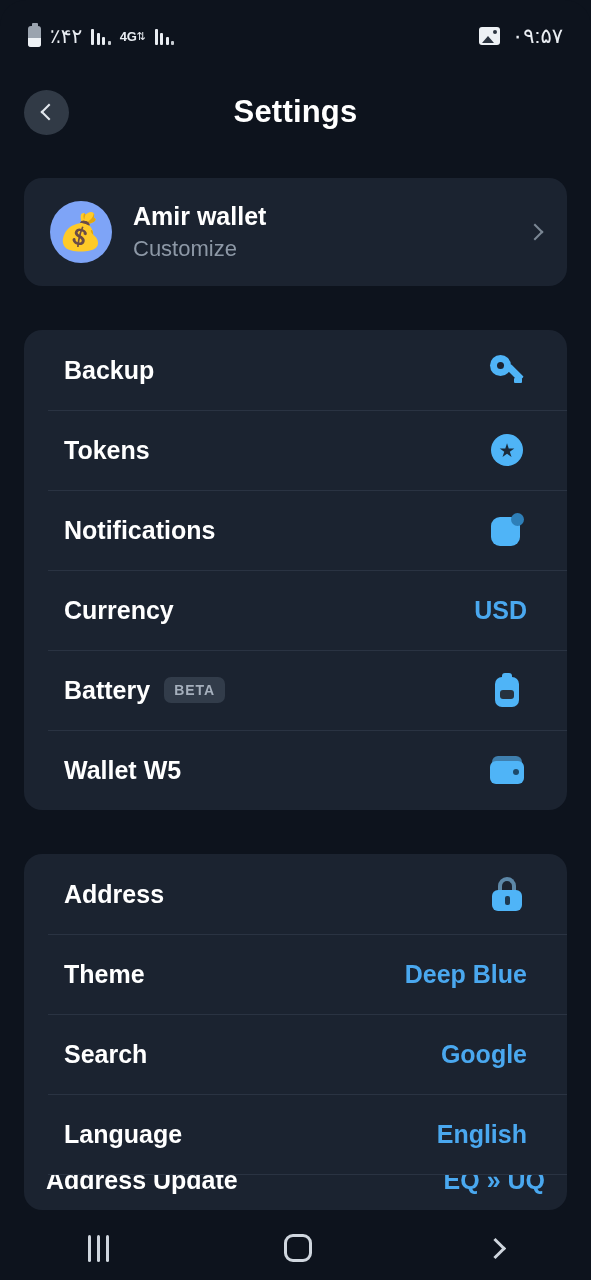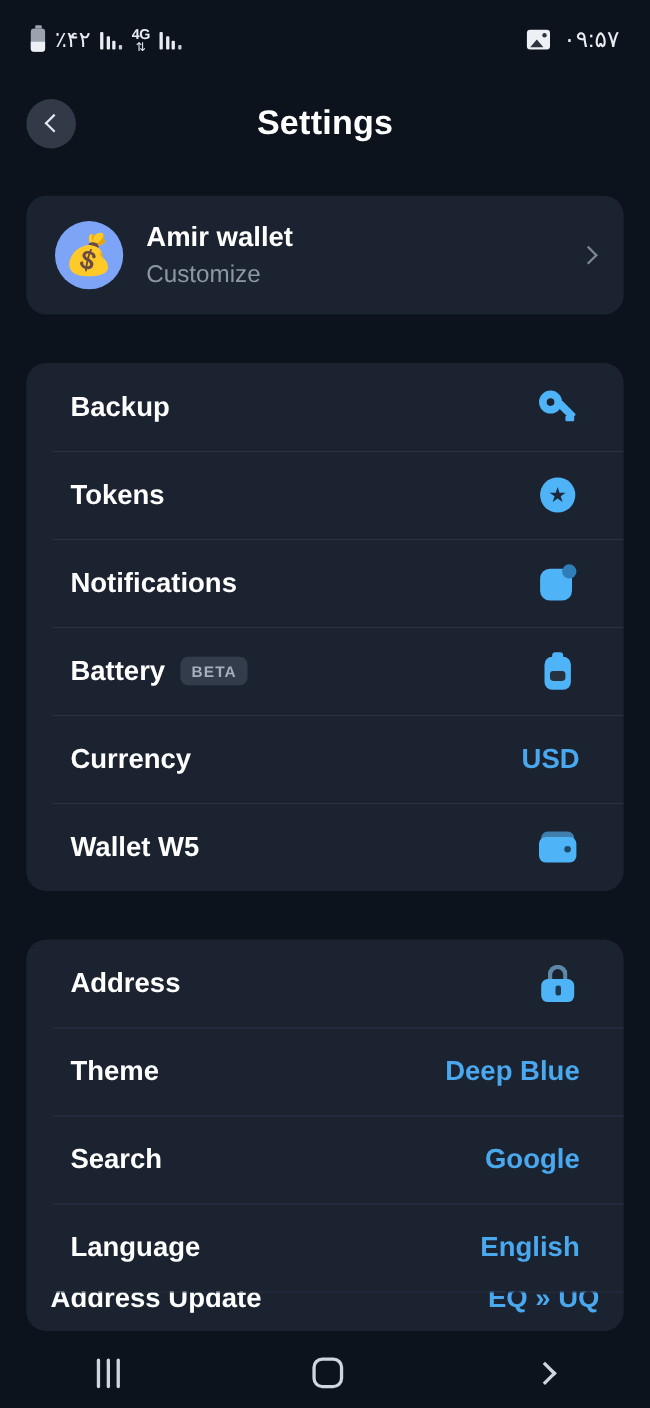--- a/index.html
+++ b/index.html
@@ -19,21 +19,21 @@
   .sb-left { display:flex; align-items:center; gap:9px; }
   .sb-right { margin-left:auto; display:flex; align-items:center; gap:12px; }
   .sb-batt { width:13px; height:21px; border-radius:3px; background:#9aa3ae; position:relative; }
   .sb-batt:before { content:""; position:absolute; left:3.5px; top:-3px; width:6px; height:3px; border-radius:1px 1px 0 0; background:#9aa3ae; }
   .sb-batt:after { content:""; position:absolute; left:0; bottom:0; width:13px; height:9px; border-radius:0 0 3px 3px; background:#edf1f5; }
   .sb-pct { font-size:20px; letter-spacing:0.5px; }
   .bars { display:flex; align-items:flex-end; gap:2.5px; height:18px; }
   .bars i { display:block; width:3px; background:#e9edf2; border-radius:1px; }
   .bars i:nth-child(1){ height:16px; } .bars i:nth-child(2){ height:12px; }
   .bars i:nth-child(3){ height:8px; }  .bars i:nth-child(4){ height:4px; opacity:.85; }
-  .net { display:flex; flex-direction:column; align-items:center; line-height:1; }
+  .net { display:flex; flex-direction:row; align-items:center; line-height:1; }
   .net .g { font-size:13px; font-weight:bold; letter-spacing:-.3px; }
   .net .ar { font-size:11px; margin-top:1px; }
   .sb-img { width:21px; height:18px; border-radius:3px; background:#edf1f5; position:relative; overflow:hidden; }
   .sb-img:after { content:""; position:absolute; left:3px; bottom:2px; width:0; height:0;
      border-left:6px solid transparent; border-right:6px solid transparent; border-bottom:7px solid #2b3440; }
   .sb-img:before { content:""; position:absolute; right:3px; top:3px; width:4px; height:4px; border-radius:50%; background:#2b3440; }
   .sb-time { font-size:21px; letter-spacing:.5px; }
 
   
   .header { height:80px; display:flex; align-items:center; position:relative; }
@@ -184,34 +184,34 @@
       <span class="row-label">Notifications</span>
       <span class="icon-slot">
         <span class="ic-notif">
             <span class="sq"></span>
             <span class="dot"></span>
           </span>
       </span>
     </div>
 
     <div class="row">
+      <span class="row-label">Currency</span>
+      <span class="row-value">USD</span>
+    </div>
+
+    <div class="row">
       <span class="row-label">Battery</span>
       <span class="badge">BETA</span>
       <span class="icon-slot">
         <span class="ic-batt">
             <span class="cap"></span>
             <span class="body"></span>
             <span class="win"></span>
           </span>
       </span>
-    </div>
-
-    <div class="row">
-      <span class="row-label">Currency</span>
-      <span class="row-value">USD</span>
     </div>
 
     <div class="row">
       <span class="row-label">Wallet W5</span>
       <span class="icon-slot">
         <span class="ic-wallet">
             <span class="flap"></span>
             <span class="body"></span>
             <span class="clasp"></span>
           </span>

